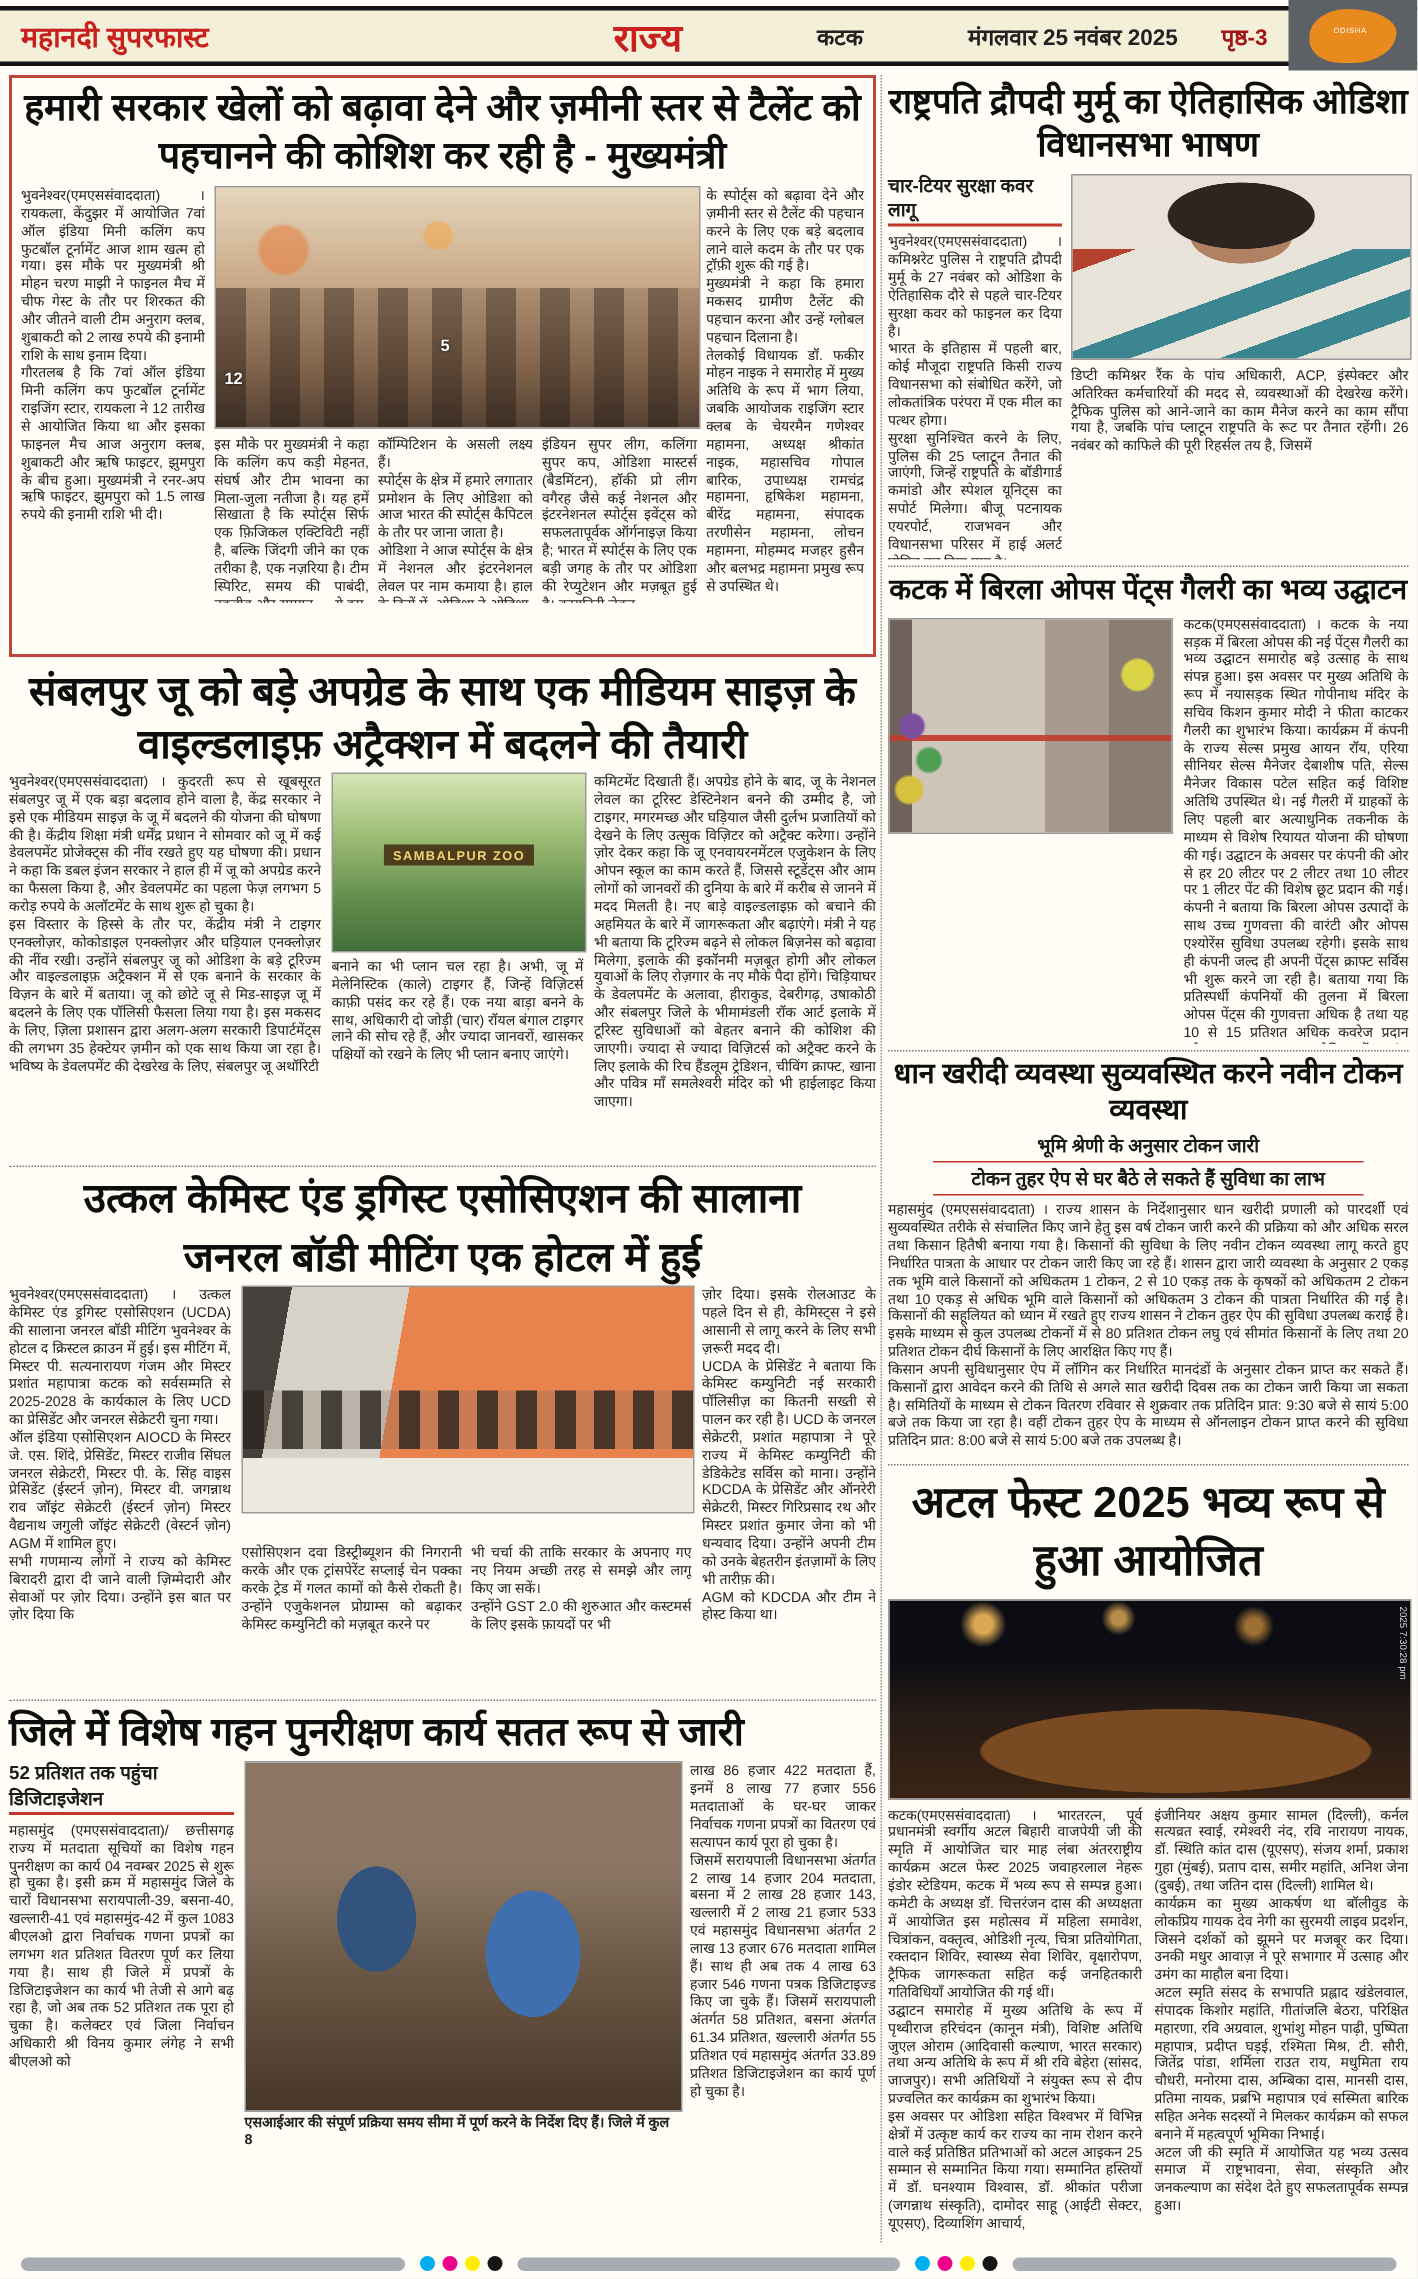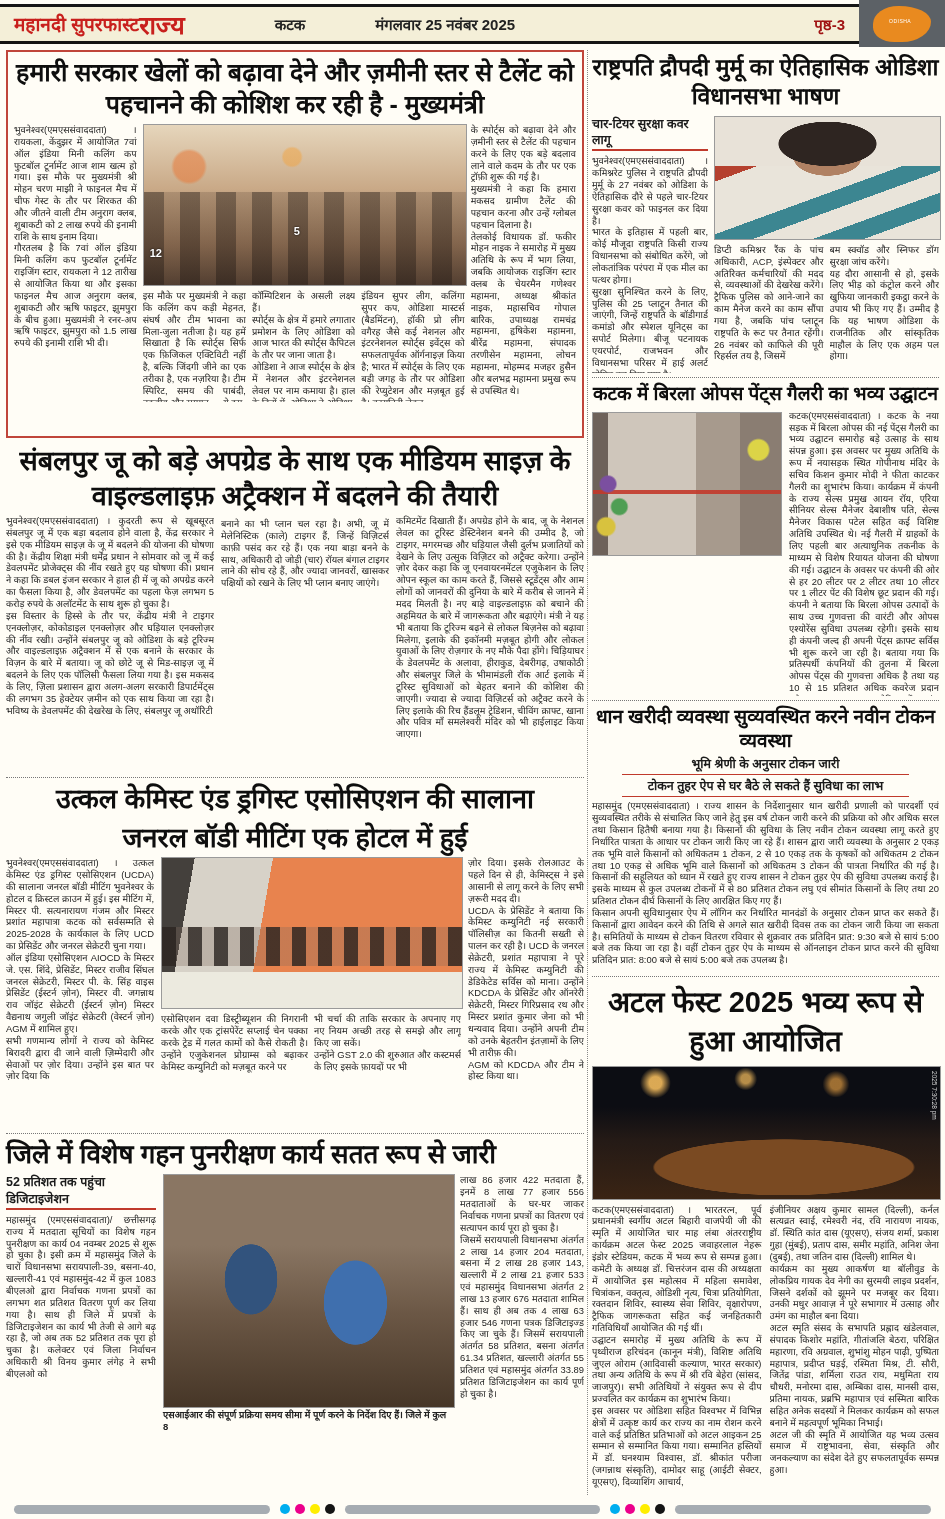--- a/index.html
+++ b/index.html
@@ -3,21 +3,21 @@
 <meta charset="utf-8">
 <style>
   html,body{margin:0;padding:0;background:#e8e8e8;}
   .page{position:relative;width:945px;height:1519px;background:#fffdf6;overflow:hidden;
         font-family:Liberation Sans, sans-serif;color:#1b1b1b;}
   
   .masthead{position:absolute;top:4px;left:0;right:0;height:40px;background:#f4efd8;
             border-top:3px solid #151515;border-bottom:3px solid #151515;
             display:flex;align-items:center;padding:0 100px 0 14px;box-sizing:border-box;}
   .mh-paper{color:#c8201d;font-weight:bold;font-size:19px;}
-  .mh-section{color:#c8201d;font-weight:bold;font-size:25px;}
+  .mh-section{color:#c8201d;font-weight:bold;font-size:25px;margin-left:270px;}
   .mh-city{color:#222;font-weight:bold;font-size:15px;margin-left:90px;}
   .mh-date{color:#222;font-weight:bold;font-size:15px;margin-left:70px;}
   .mh-page{color:#a01414;font-weight:bold;font-size:15px;margin-left:auto;}
   .mapbox{position:absolute;top:0;right:0;width:86px;height:47px;background:#5c6166;
           display:flex;align-items:center;justify-content:center;}
   .mapblob{position:relative;width:58px;height:36px;background:#e98a1f;
            border-radius:48% 60% 55% 40%/55% 48% 62% 45%;}
   .maplabel{position:absolute;top:12px;left:16px;font-size:5px;color:#fff;letter-spacing:.5px;}
   
   .main{position:absolute;top:50px;left:6px;right:6px;bottom:24px;display:flex;}
@@ -158,38 +158,41 @@
 तेलकोई विधायक डॉ. फकीर मोहन नाइक ने समारोह में मुख्य अतिथि के रूप में भाग लिया, जबकि आयोजक राइजिंग स्टार क्लब के चेयरमैन गणेश्वर महामना, अध्यक्ष श्रीकांत नाइक, महासचिव गोपाल बारिक, उपाध्यक्ष रामचंद्र महामना, हृषिकेश महामना, बीरेंद्र महामना, संपादक तरणीसेन महामना, लोचन महामना, मोहम्मद मजहर हुसैन और बलभद्र महामना प्रमुख रूप से उपस्थित थे।</div>
         </div>
       </div>
 
       <div class="artB">
         <div class="hd">संबलपुर जू को बड़े अपग्रेड के साथ एक मीडियम साइज़ के वाइल्डलाइफ़ अट्रैक्शन में बदलने की तैयारी</div>
         <div class="body">
           <div class="bt" style="width:208px">भुवनेश्वर(एमएससंवाददाता) । कुदरती रूप से खूबसूरत संबलपुर जू में एक बड़ा बदलाव होने वाला है, केंद्र सरकार ने इसे एक मीडियम साइज़ के जू में बदलने की योजना की घोषणा की है। केंद्रीय शिक्षा मंत्री धर्मेंद्र प्रधान ने सोमवार को जू में कई डेवलपमेंट प्रोजेक्ट्स की नींव रखते हुए यह घोषणा की। प्रधान ने कहा कि डबल इंजन सरकार ने हाल ही में जू को अपग्रेड करने का फैसला किया है, और डेवलपमेंट का पहला फेज़ लगभग 5 करोड़ रुपये के अलॉटमेंट के साथ शुरू हो चुका है।
 इस विस्तार के हिस्से के तौर पर, केंद्रीय मंत्री ने टाइगर एनक्लोज़र, कोकोडाइल एनक्लोज़र और घड़ियाल एनक्लोज़र की नींव रखी। उन्होंने संबलपुर जू को ओडिशा के बड़े टूरिज्म और वाइल्डलाइफ़ अट्रैक्शन में से एक बनाने के सरकार के विज़न के बारे में बताया। जू को छोटे जू से मिड-साइज़ जू में बदलने के लिए एक पॉलिसी फैसला लिया गया है। इस मकसद के लिए, ज़िला प्रशासन द्वारा अलग-अलग सरकारी डिपार्टमेंट्स की लगभग 35 हेक्टेयर ज़मीन को एक साथ किया जा रहा है। भविष्य के डेवलपमेंट की देखरेख के लिए, संबलपुर जू अथॉरिटी</div>
           <div style="width:168px">
+            <div class="ph phB">
+              <span class="zoosign">SAMBALPUR ZOO</span>
+            </div>
             <div class="bt" style="height:132px;margin-top:3px">बनाने का भी प्लान चल रहा है। अभी, जू में मेलेनिस्टिक (काले) टाइगर हैं, जिन्हें विज़िटर्स काफ़ी पसंद कर रहे हैं। एक नया बाड़ा बनने के साथ, अधिकारी दो जोड़ी (चार) रॉयल बंगाल टाइगर लाने की सोच रहे हैं, और ज्यादा जानवरों, खासकर पक्षियों को रखने के लिए भी प्लान बनाए जाएंगे।</div>
           </div>
           <div class="bt" style="flex:1">कमिटमेंट दिखाती हैं। अपग्रेड होने के बाद, जू के नेशनल लेवल का टूरिस्ट डेस्टिनेशन बनने की उम्मीद है, जो टाइगर, मगरमच्छ और घड़ियाल जैसी दुर्लभ प्रजातियों को देखने के लिए उत्सुक विज़िटर को अट्रैक्ट करेगा। उन्होंने ज़ोर देकर कहा कि जू एनवायरनमेंटल एजुकेशन के लिए ओपन स्कूल का काम करते हैं, जिससे स्टूडेंट्स और आम लोगों को जानवरों की दुनिया के बारे में करीब से जानने में मदद मिलती है। नए बाड़े वाइल्डलाइफ़ को बचाने की अहमियत के बारे में जागरूकता और बढ़ाएंगे। मंत्री ने यह भी बताया कि टूरिज्म बढ़ने से लोकल बिज़नेस को बढ़ावा मिलेगा, इलाके की इकॉनमी मज़बूत होगी और लोकल युवाओं के लिए रोज़गार के नए मौके पैदा होंगे। चिड़ियाघर के डेवलपमेंट के अलावा, हीराकुड, देबरीगढ़, उषाकोठी और संबलपुर जिले के भीमामंडली रॉक आर्ट इलाके में टूरिस्ट सुविधाओं को बेहतर बनाने की कोशिश की जाएगी। ज्यादा से ज्यादा विज़िटर्स को अट्रैक्ट करने के लिए इलाके की रिच हैंडलूम ट्रेडिशन, चीविंग क्राफ्ट, खाना और पवित्र माँ समलेश्वरी मंदिर को भी हाईलाइट किया जाएगा।</div>
         </div>
       </div>
 
       <hr class="sep">
 
       <div class="artC">
         <div class="hd">उत्कल केमिस्ट एंड ड्रगिस्ट एसोसिएशन की सालाना</div>
         <div class="hd">जनरल बॉडी मीटिंग एक होटल में हुई</div>
         <div class="body">
           <div class="bt" style="width:148px">भुवनेश्वर(एमएससंवाददाता) । उत्कल केमिस्ट एंड ड्रगिस्ट एसोसिएशन (UCDA) की सालाना जनरल बॉडी मीटिंग भुवनेश्वर के होटल द क्रिस्टल क्राउन में हुई। इस मीटिंग में, मिस्टर पी. सत्यनारायण गंजम और मिस्टर प्रशांत महापात्रा कटक को सर्वसम्मति से 2025-2028 के कार्यकाल के लिए UCD का प्रेसिडेंट और जनरल सेक्रेटरी चुना गया।
 ऑल इंडिया एसोसिएशन AIOCD के मिस्टर जे. एस. शिंदे, प्रेसिडेंट, मिस्टर राजीव सिंघल जनरल सेक्रेटरी, मिस्टर पी. के. सिंह वाइस प्रेसिडेंट (ईस्टर्न ज़ोन), मिस्टर वी. जगन्नाथ राव जॉइंट सेक्रेटरी (ईस्टर्न ज़ोन) मिस्टर वैद्यनाथ जगुली जॉइंट सेक्रेटरी (वेस्टर्न ज़ोन) AGM में शामिल हुए।
 सभी गणमान्य लोगों ने राज्य को केमिस्ट बिरादरी द्वारा दी जाने वाली ज़िम्मेदारी और सेवाओं पर ज़ोर दिया। उन्होंने इस बात पर ज़ोर दिया कि</div>
           <div style="width:300px">
             <div class="ph phC"></div>
-            <div style="display:flex;gap:6px;margin-top:4px">
+            <div style="display:flex;gap:6px;margin-top:20px">
               <div class="bt" style="flex:1;height:112px">एसोसिएशन दवा डिस्ट्रीब्यूशन की निगरानी करके और एक ट्रांसपेरेंट सप्लाई चेन पक्का करके ट्रेड में गलत कामों को कैसे रोकती है। उन्होंने एजुकेशनल प्रोग्राम्स को बढ़ाकर केमिस्ट कम्युनिटी को मज़बूत करने पर</div>
               <div class="bt" style="flex:1;height:112px">भी चर्चा की ताकि सरकार के अपनाए गए नए नियम अच्छी तरह से समझे और लागू किए जा सकें।
 उन्होंने GST 2.0 की शुरुआत और कस्टमर्स के लिए इसके फ़ायदों पर भी</div>
             </div>
           </div>
           <div class="bt" style="flex:1">ज़ोर दिया। इसके रोलआउट के पहले दिन से ही, केमिस्ट्स ने इसे आसानी से लागू करने के लिए सभी ज़रूरी मदद दी।
 UCDA के प्रेसिडेंट ने बताया कि केमिस्ट कम्युनिटी नई सरकारी पॉलिसीज़ का कितनी सख्ती से पालन कर रही है। UCD के जनरल सेक्रेटरी, प्रशांत महापात्रा ने पूरे राज्य में केमिस्ट कम्युनिटी की डेडिकेटेड सर्विस को माना। उन्होंने KDCDA के प्रेसिडेंट और ऑनरेरी सेक्रेटरी, मिस्टर गिरिप्रसाद रथ और मिस्टर प्रशांत कुमार जेना को भी धन्यवाद दिया। उन्होंने अपनी टीम को उनके बेहतरीन इंतज़ामों के लिए भी तारीफ़ की।
 AGM को KDCDA और टीम ने होस्ट किया था।</div>
         </div>
       </div>
@@ -223,22 +226,20 @@
           <div style="width:116px">
             <span class="kick">चार-टियर सुरक्षा कवर लागू</span>
             <div class="bt" style="height:218px;margin-top:4px">भुवनेश्वर(एमएससंवाददाता) । कमिश्नरेट पुलिस ने राष्ट्रपति द्रौपदी मुर्मू के 27 नवंबर को ओडिशा के ऐतिहासिक दौरे से पहले चार-टियर सुरक्षा कवर को फाइनल कर दिया है।
 भारत के इतिहास में पहली बार, कोई मौजूदा राष्ट्रपति किसी राज्य विधानसभा को संबोधित करेंगे, जो लोकतांत्रिक परंपरा में एक मील का पत्थर होगा।
 सुरक्षा सुनिश्चित करने के लिए, पुलिस की 25 प्लाटून तैनात की जाएंगी, जिन्हें राष्ट्रपति के बॉडीगार्ड कमांडो और स्पेशल यूनिट्स का सपोर्ट मिलेगा। बीजू पटनायक एयरपोर्ट, राजभवन और विधानसभा परिसर में हाई अलर्ट घोषित कर दिया गया है।</div>
           </div>
           <div style="flex:1">
             <div class="ph phE"></div>
             <div style="display:flex;gap:6px;margin-top:4px">
               <div class="bt" style="flex:1;height:122px">डिप्टी कमिश्नर रैंक के पांच अधिकारी, ACP, इंस्पेक्टर और अतिरिक्त कर्मचारियों की मदद से, व्यवस्थाओं की देखरेख करेंगे। ट्रैफिक पुलिस को आने-जाने का काम मैनेज करने का काम सौंपा गया है, जबकि पांच प्लाटून राष्ट्रपति के रूट पर तैनात रहेंगी। 26 नवंबर को काफिले की पूरी रिहर्सल तय है, जिसमें</div>
-              <div class="bt" style="flex:1;height:122px">बम स्क्वॉड और स्निफर डॉग सुरक्षा जांच करेंगे।
-यह दौरा आसानी से हो, इसके लिए भीड़ को कंट्रोल करने और खुफिया जानकारी इकट्ठा करने के उपाय भी किए गए हैं। उम्मीद है कि यह भाषण ओडिशा के राजनीतिक और सांस्कृतिक माहौल के लिए एक अहम पल होगा।</div>
             </div>
           </div>
         </div>
       </div>
 
       <hr class="sep">
 
       <div class="artF">
         <div class="hd">कटक  में बिरला ओपस पेंट्स गैलरी का भव्य उद्घाटन</div>
         <div class="flow">

